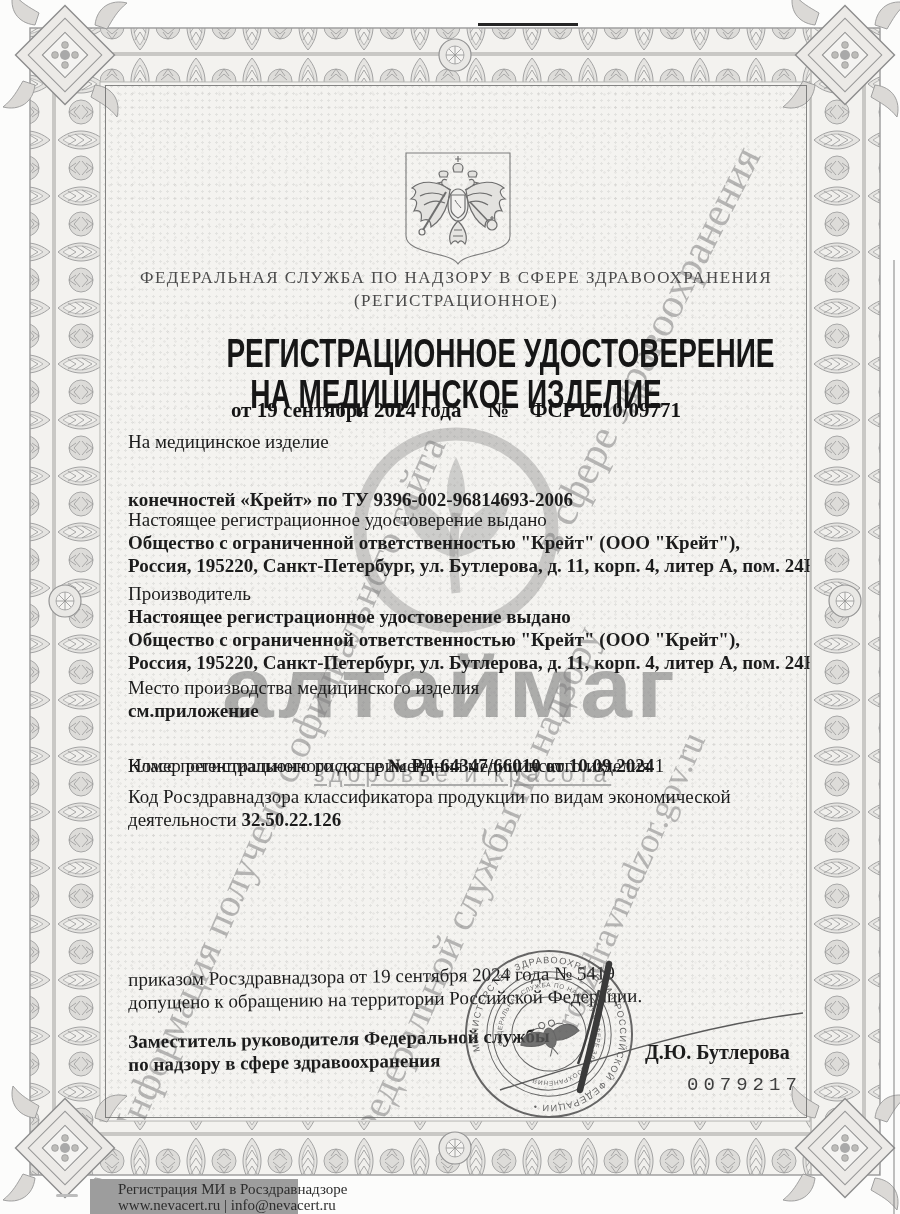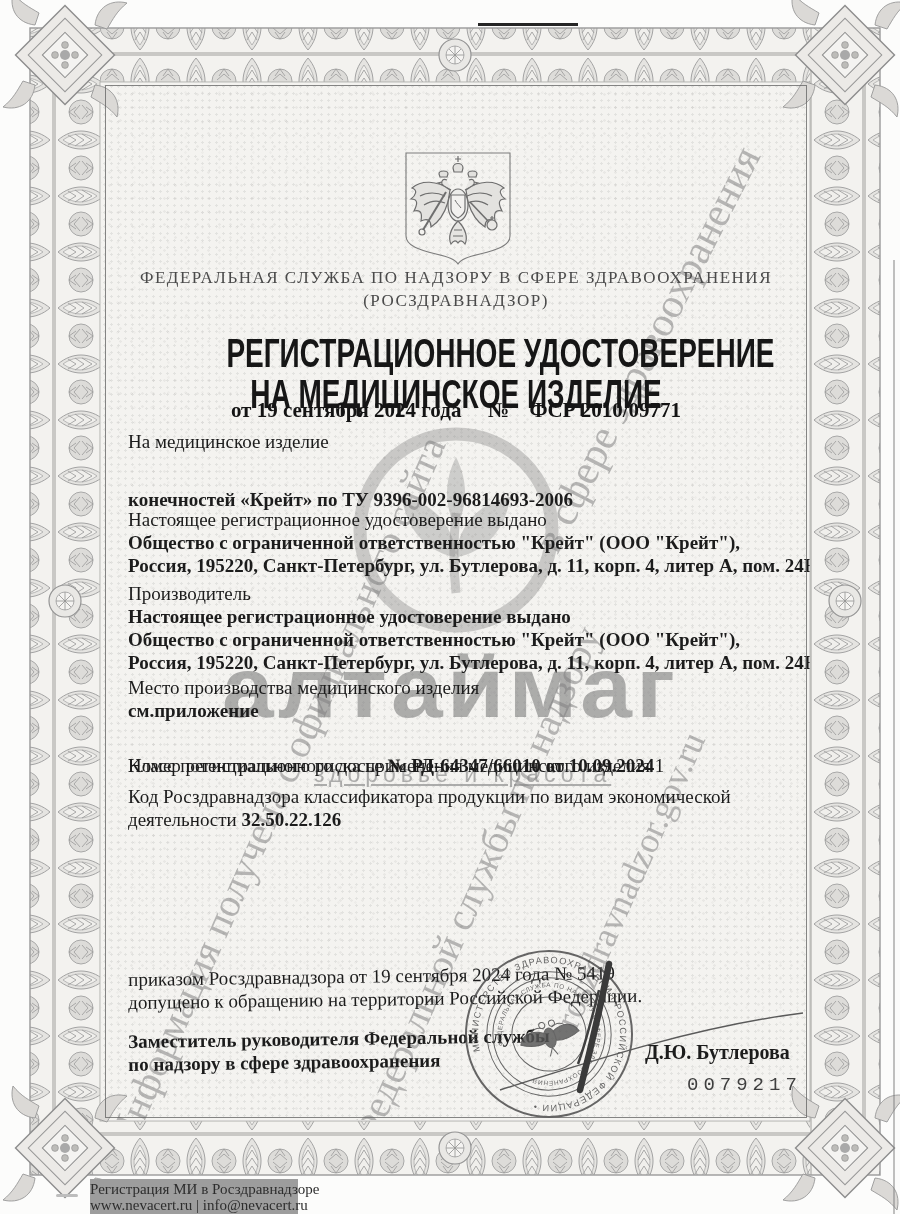--- a/index.html
+++ b/index.html
@@ -45,21 +45,21 @@
     color:rgba(128,128,128,.62);letter-spacing:4px;transform-origin:0 0;pointer-events:none;
   }
   .wm-tagline{
     position:absolute;font-family:"Liberation Sans",sans-serif;
     color:rgba(134,134,134,.65);letter-spacing:5px;pointer-events:none;
   }
   .footer-badge{
     position:absolute;left:90px;top:1179px;width:208px;height:35px;
     background:#9d9d9d;text-align:center;padding-top:2px;box-sizing:border-box;
   }
-  .footer-badge div{font-size:15px;line-height:16px;color:#2d2d2d;white-space:nowrap;}
+  .footer-badge div{font-size:15px;line-height:16px;color:#2d2d2d;white-space:nowrap;margin-left:28px;}
   .serial{
     position:absolute;left:687px;top:1074px;font-family:"Liberation Mono",monospace;
     font-size:19px;letter-spacing:5px;color:#3f3f3f;
   }
   .tilt{transform:rotate(-0.8deg);transform-origin:0 0;}
   svg{display:block;}
 </style>
 </head>
 <body>
 
@@ -113,21 +113,21 @@
       <path d="M45,42 L22,80" stroke-width="2"></path>
       <circle cx="21" cy="82" r="3"></circle>
       <path d="M69,52 L88,72" stroke-width="1.6"></path>
       <circle cx="91" cy="75" r="5" fill="#e8e7e4"></circle>
       <path d="M91,70 V66 M89,68 H93"></path>
     </g>
   </svg>
 
   <div class="heading-col serif" style="top:268px;">
     <div class="hdr">ФЕДЕРАЛЬНАЯ СЛУЖБА ПО НАДЗОРУ В СФЕРЕ ЗДРАВООХРАНЕНИЯ</div>
-    <div class="hdr" style="margin-top:3px;">(РОСЗДРАВНАДЗОР)</div>
+    <div class="hdr" style="margin-top:3px;">(РЕГИСТРАЦИОННОЕ)</div>
   </div>
 
   <div class="heading-col" style="top:331px;">
     <div class="title-line">РЕГИСТРАЦИОННОЕ УДОСТОВЕРЕНИЕ</div>
     <div class="title-line" style="margin-top:-4px;">НА МЕДИЦИНСКОЕ ИЗДЕЛИЕ</div>
   </div>
   <div class="heading-col serif" style="top:398px;">
     <span class="date-line">
       <span>от  19 сентября 2024 года</span>
       <span style="display:inline-block;width:16px;"></span>

